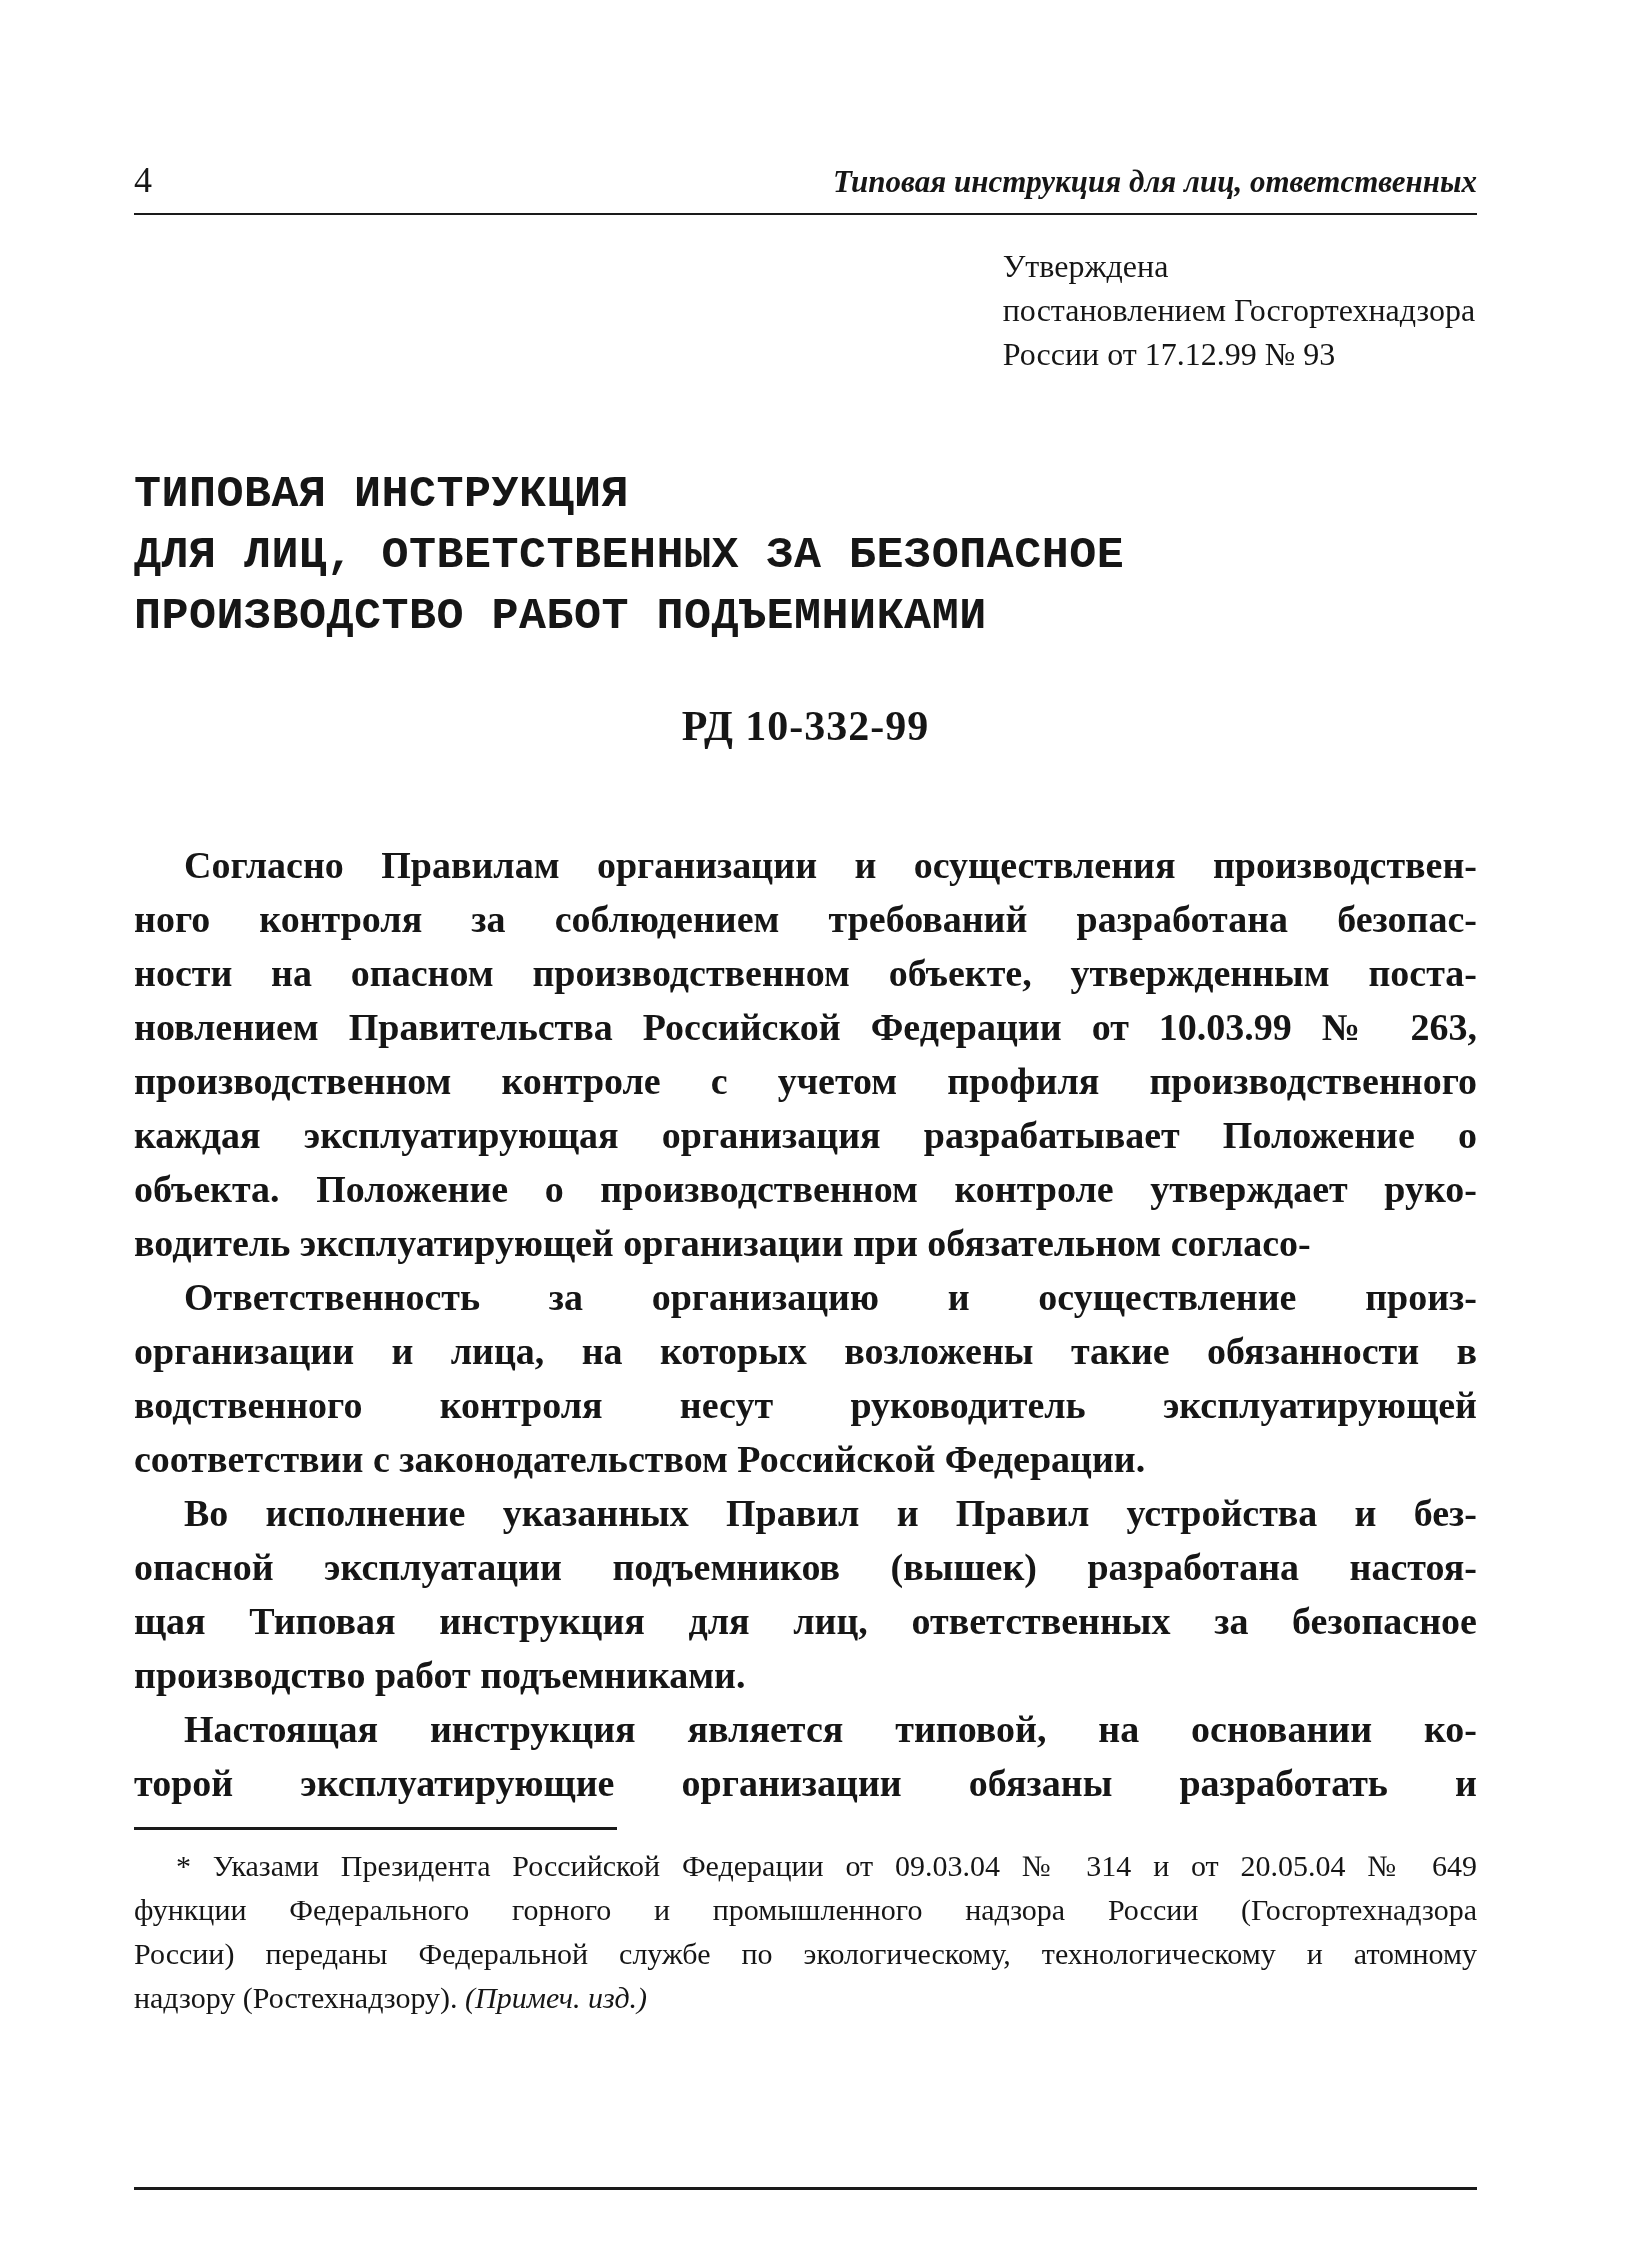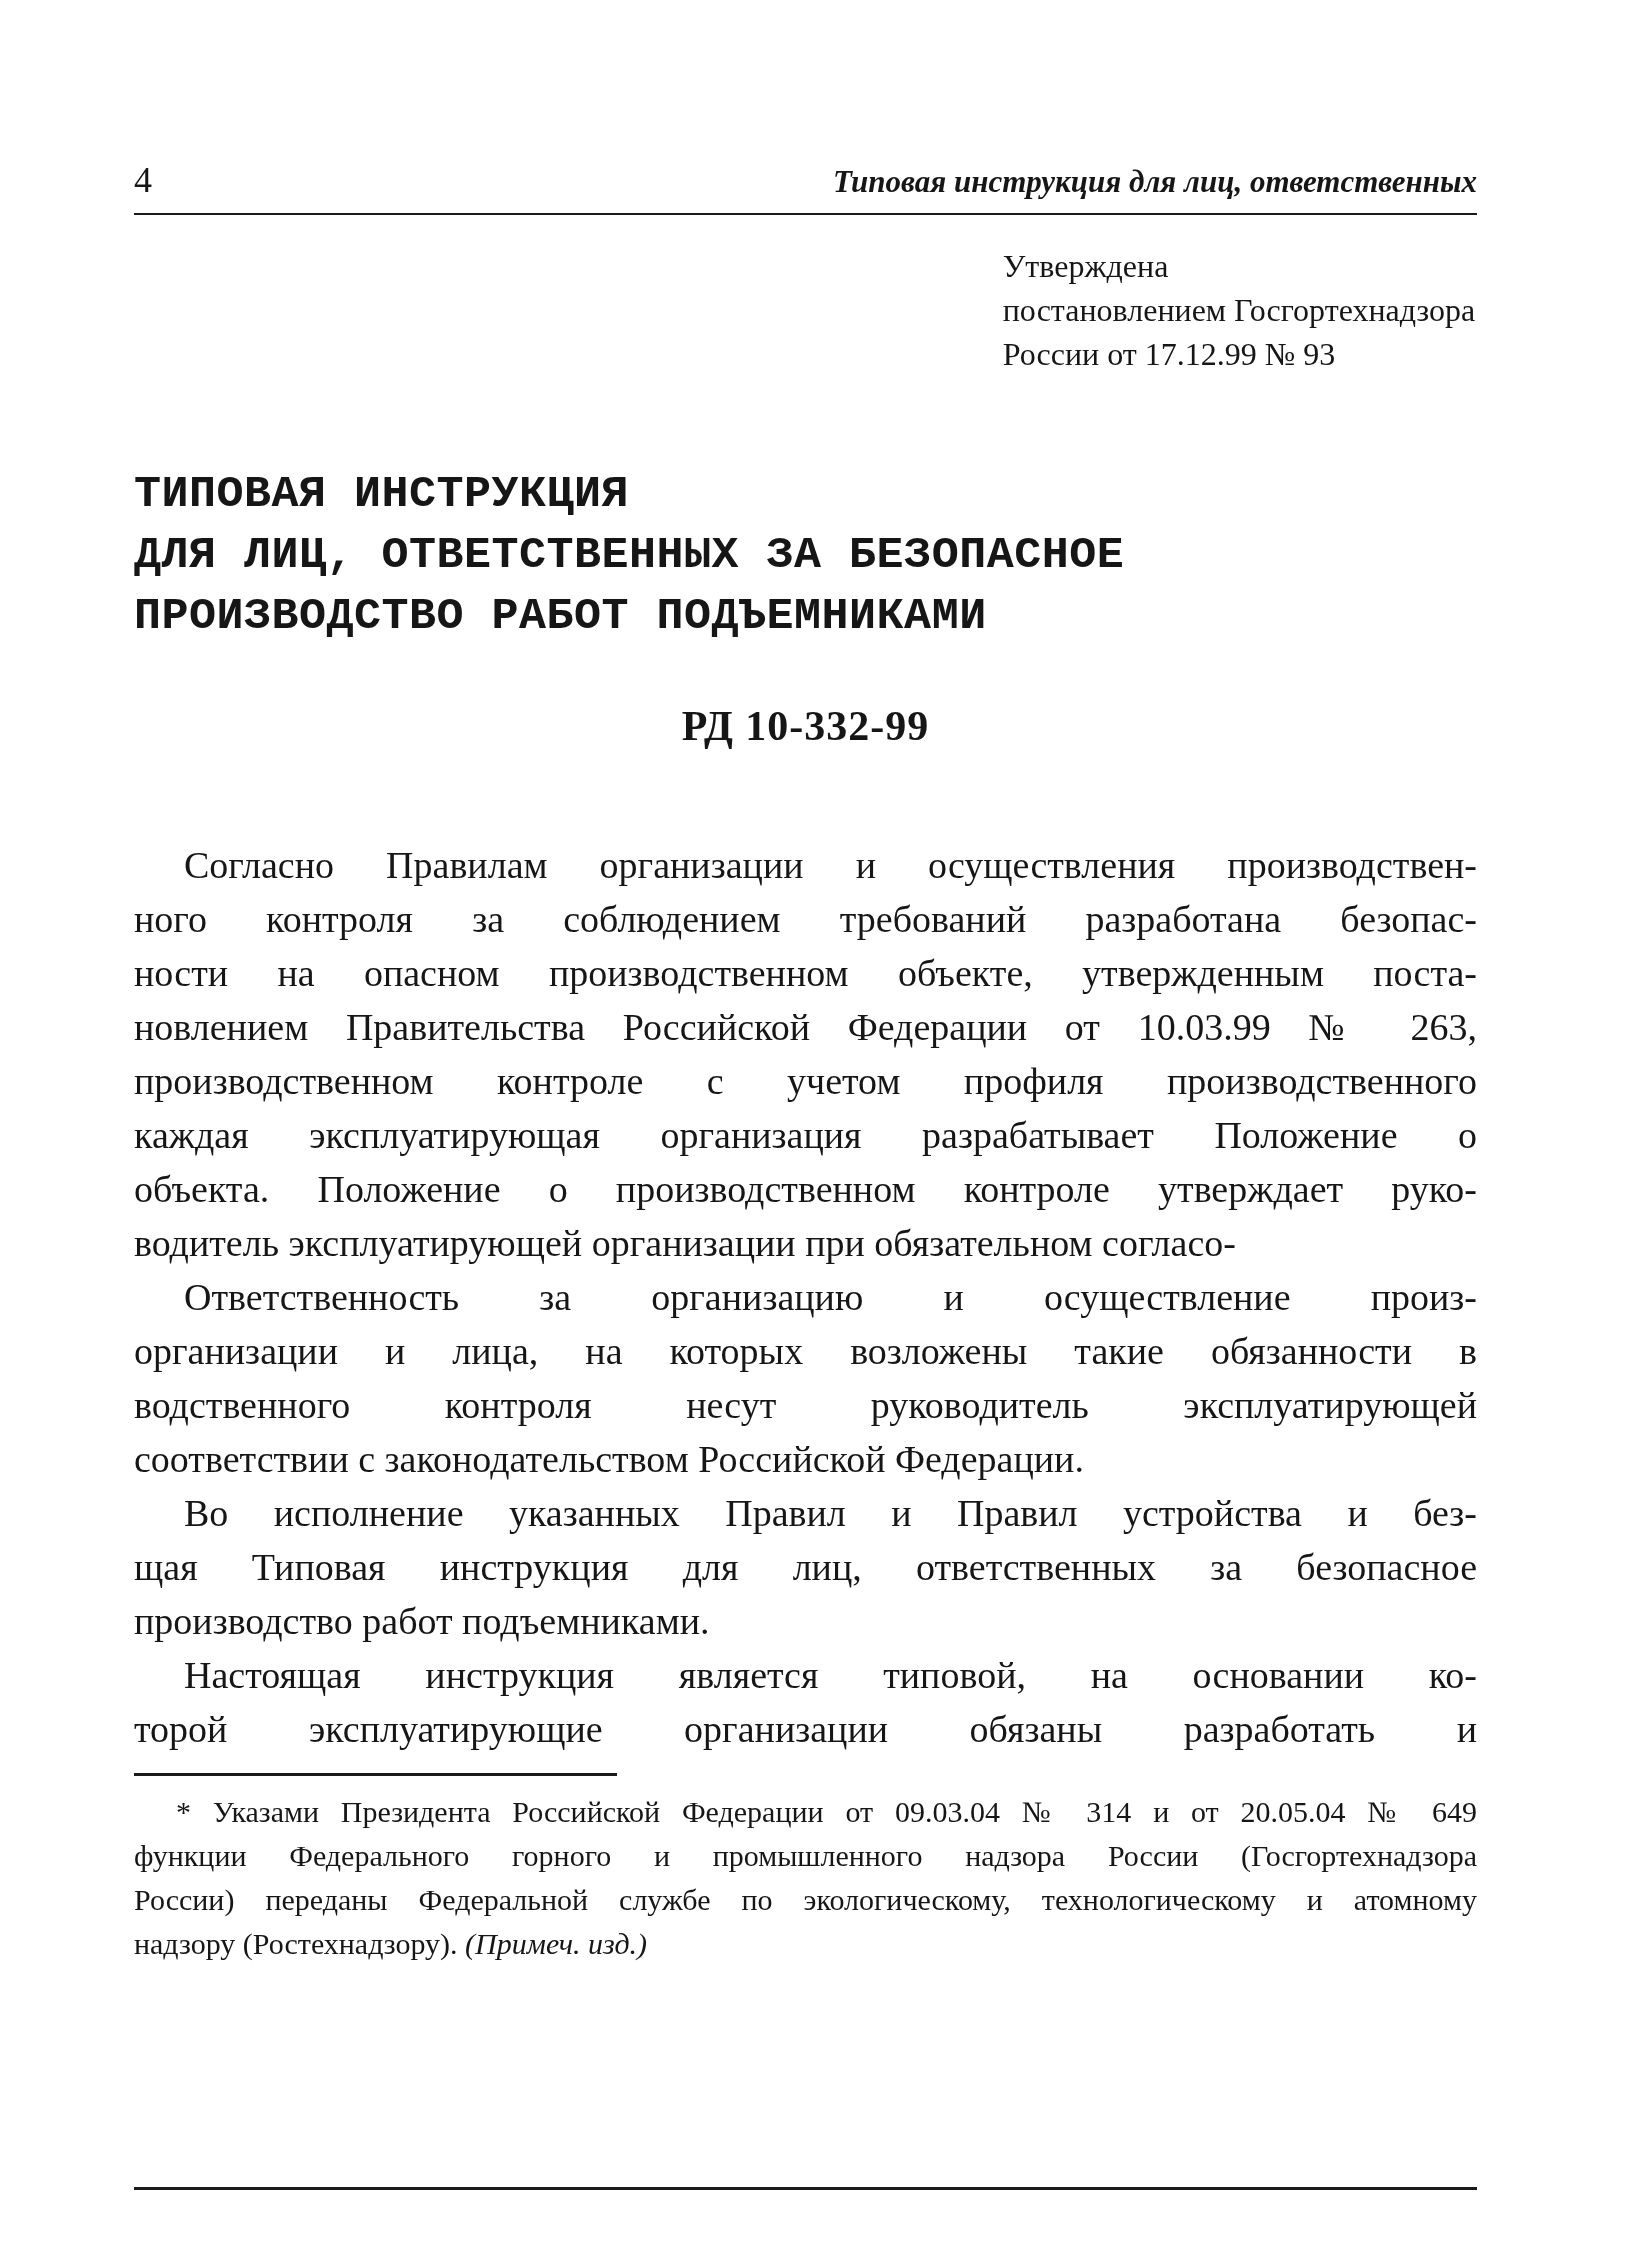--- a/index.html
+++ b/index.html
@@ -64,20 +64,21 @@
     font-size: 42px;
     font-weight: 700;
     text-align: center;
     letter-spacing: 1px;
   }
   
   .body-text {
     margin-top: 88px;
     font-size: 38px;
     line-height: 54px;
+    font-weight: bold;
   }
   .paragraph .line {
     text-align: justify;
     text-align-last: justify;
   }
   .paragraph .line:first-child { text-indent: 50px; }
   .paragraph .line:last-child { text-align-last: left; }
   .paragraph.continues .line:last-child { text-align-last: justify; }
   
   .footnote-sep {
@@ -144,20 +145,21 @@
         <div class="line">водитель эксплуатирующей организации при обязательном согласо-</div>
       </div>
     <div class="paragraph">
         <div class="line">Ответственность за организацию и осуществление произ-</div>
         <div class="line">организации и лица, на которых возложены такие обязанности в</div>
         <div class="line">водственного контроля несут руководитель эксплуатирующей</div>
         <div class="line">соответствии с законодательством Российской Федерации.</div>
       </div>
     <div class="paragraph">
         <div class="line">Во исполнение указанных Правил и Правил устройства и без-</div>
+        <div class="line">опасной эксплуатации подъемников (вышек) разработана настоя-</div>
         <div class="line">щая Типовая инструкция для лиц, ответственных за безопасное</div>
         <div class="line">производство работ подъемниками.</div>
       </div>
     <div class="paragraph continues">
         <div class="line">Настоящая инструкция является типовой, на основании ко-</div>
         <div class="line">торой эксплуатирующие организации обязаны разработать и</div>
       </div>
   </main>
 
   <div class="footnote-sep"></div>

